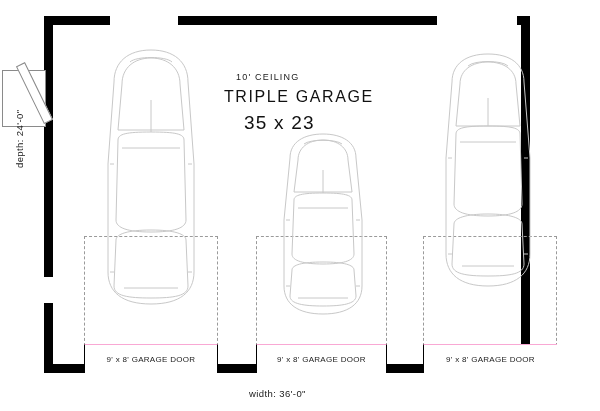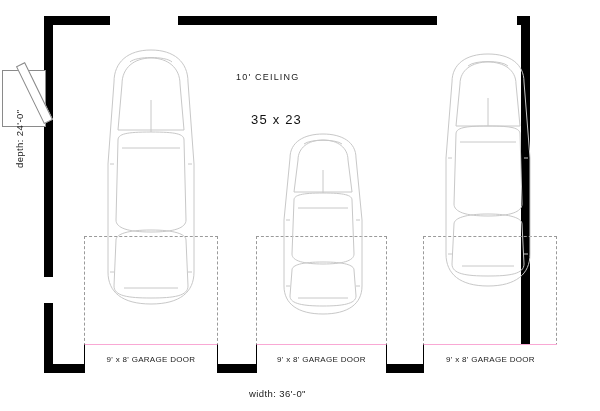--- a/index.html
+++ b/index.html
@@ -121,22 +121,22 @@
     letter-spacing: 1.2px;
     color: #1a1a1a;
   }
   .title-label {
     left: 224px; top: 88px;
     font-size: 16px;
     letter-spacing: 1.6px;
     color: #111111;
   }
   .size-label {
-    left: 251px; top: 112px;
-    font-size: 13px;
+    left: 244px; top: 112px;
+    font-size: 19px;
     letter-spacing: 1.2px;
     color: #111111;
   }
   .width-label {
     left: 249px; top: 388px;
     font-size: 9.5px;
     letter-spacing: 0.4px;
   }
   .depth-label {
     left: 14px; top: 168px;
@@ -217,17 +217,18 @@
     <span>9' x 8' GARAGE DOOR</span>
   </div>
   <div class="bay bay-2">
     <span>9' x 8' GARAGE DOOR</span>
   </div>
   <div class="bay bay-3">
     <span>9' x 8' GARAGE DOOR</span>
   </div>
 
   <div class="label ceiling-label">10' CEILING</div>
+  <div class="label title-label">TRIPLE GARAGE</div>
   <div class="label size-label">35 x 23</div>
   <div class="label width-label">width: 36'-0"</div>
   <div class="label depth-label">depth: 24'-0"</div>
 
 </div>
 
 </body></html>

